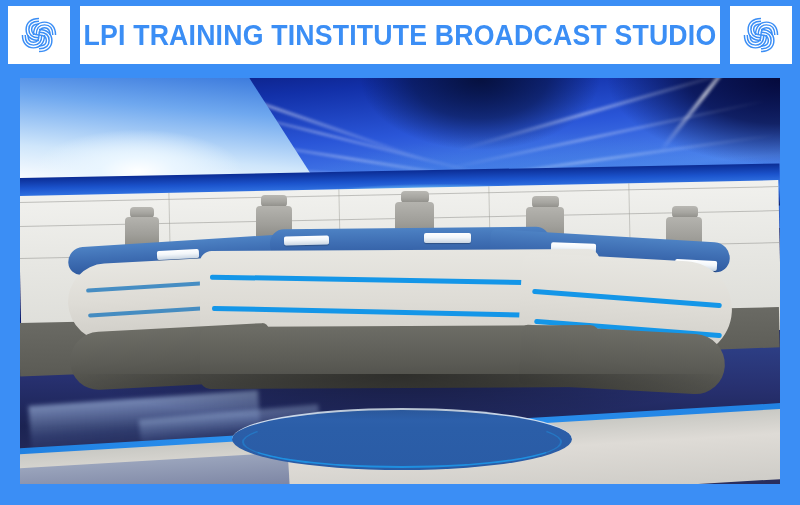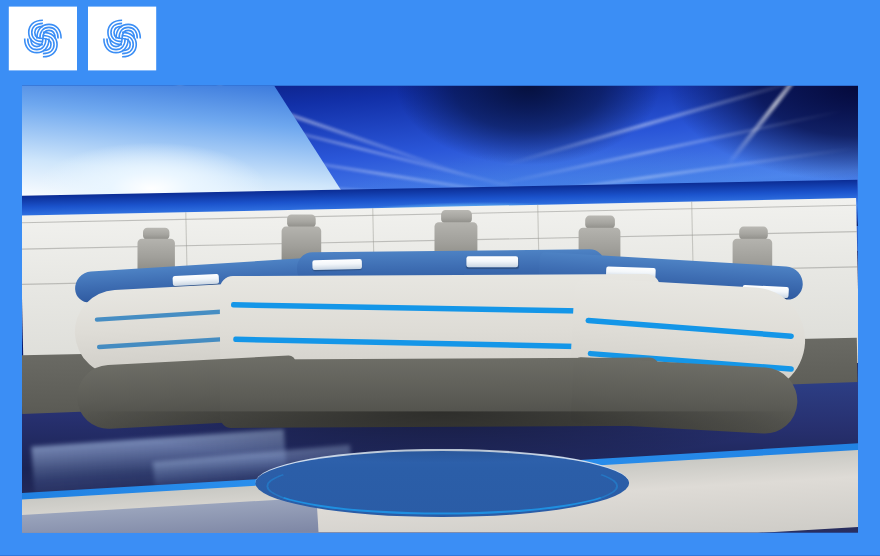--- a/index.html
+++ b/index.html
@@ -253,20 +253,23 @@
             <path d="M50 74 C60 74 66 70 66 62 C66 54 60 50 50 50"></path>
 
             <path d="M14 50 C14 68 24 78 38 78 C52 78 62 68 62 50"></path>
             <path d="M20 50 C20 64 27 72 38 72 C49 72 56 64 56 50"></path>
             <path d="M26 50 C26 60 30 66 38 66 C46 66 50 60 50 50"></path>
           </g>
         </svg>
       </span>
     </div>
 
+    <div class="title-box">
+      <div class="title-text">LPI TRAINING TINSTITUTE BROADCAST STUDIO</div>
+    </div>
 
     <div class="logo-box">
       <span>
         <svg width="46" height="46" viewBox="0 0 100 100" aria-hidden="true">
           <g fill="none" stroke="#3b8ef5" stroke-width="3.2">
             <path d="M50 14 C32 14 22 24 22 38 C22 52 32 62 50 62"></path>
             <path d="M50 20 C36 20 28 27 28 38 C28 49 36 56 50 56"></path>
             <path d="M50 26 C40 26 34 30 34 38 C34 46 40 50 50 50"></path>
             <path d="M86 50 C86 32 76 22 62 22 C48 22 38 32 38 50"></path>
             <path d="M80 50 C80 36 73 28 62 28 C51 28 44 36 44 50"></path>

